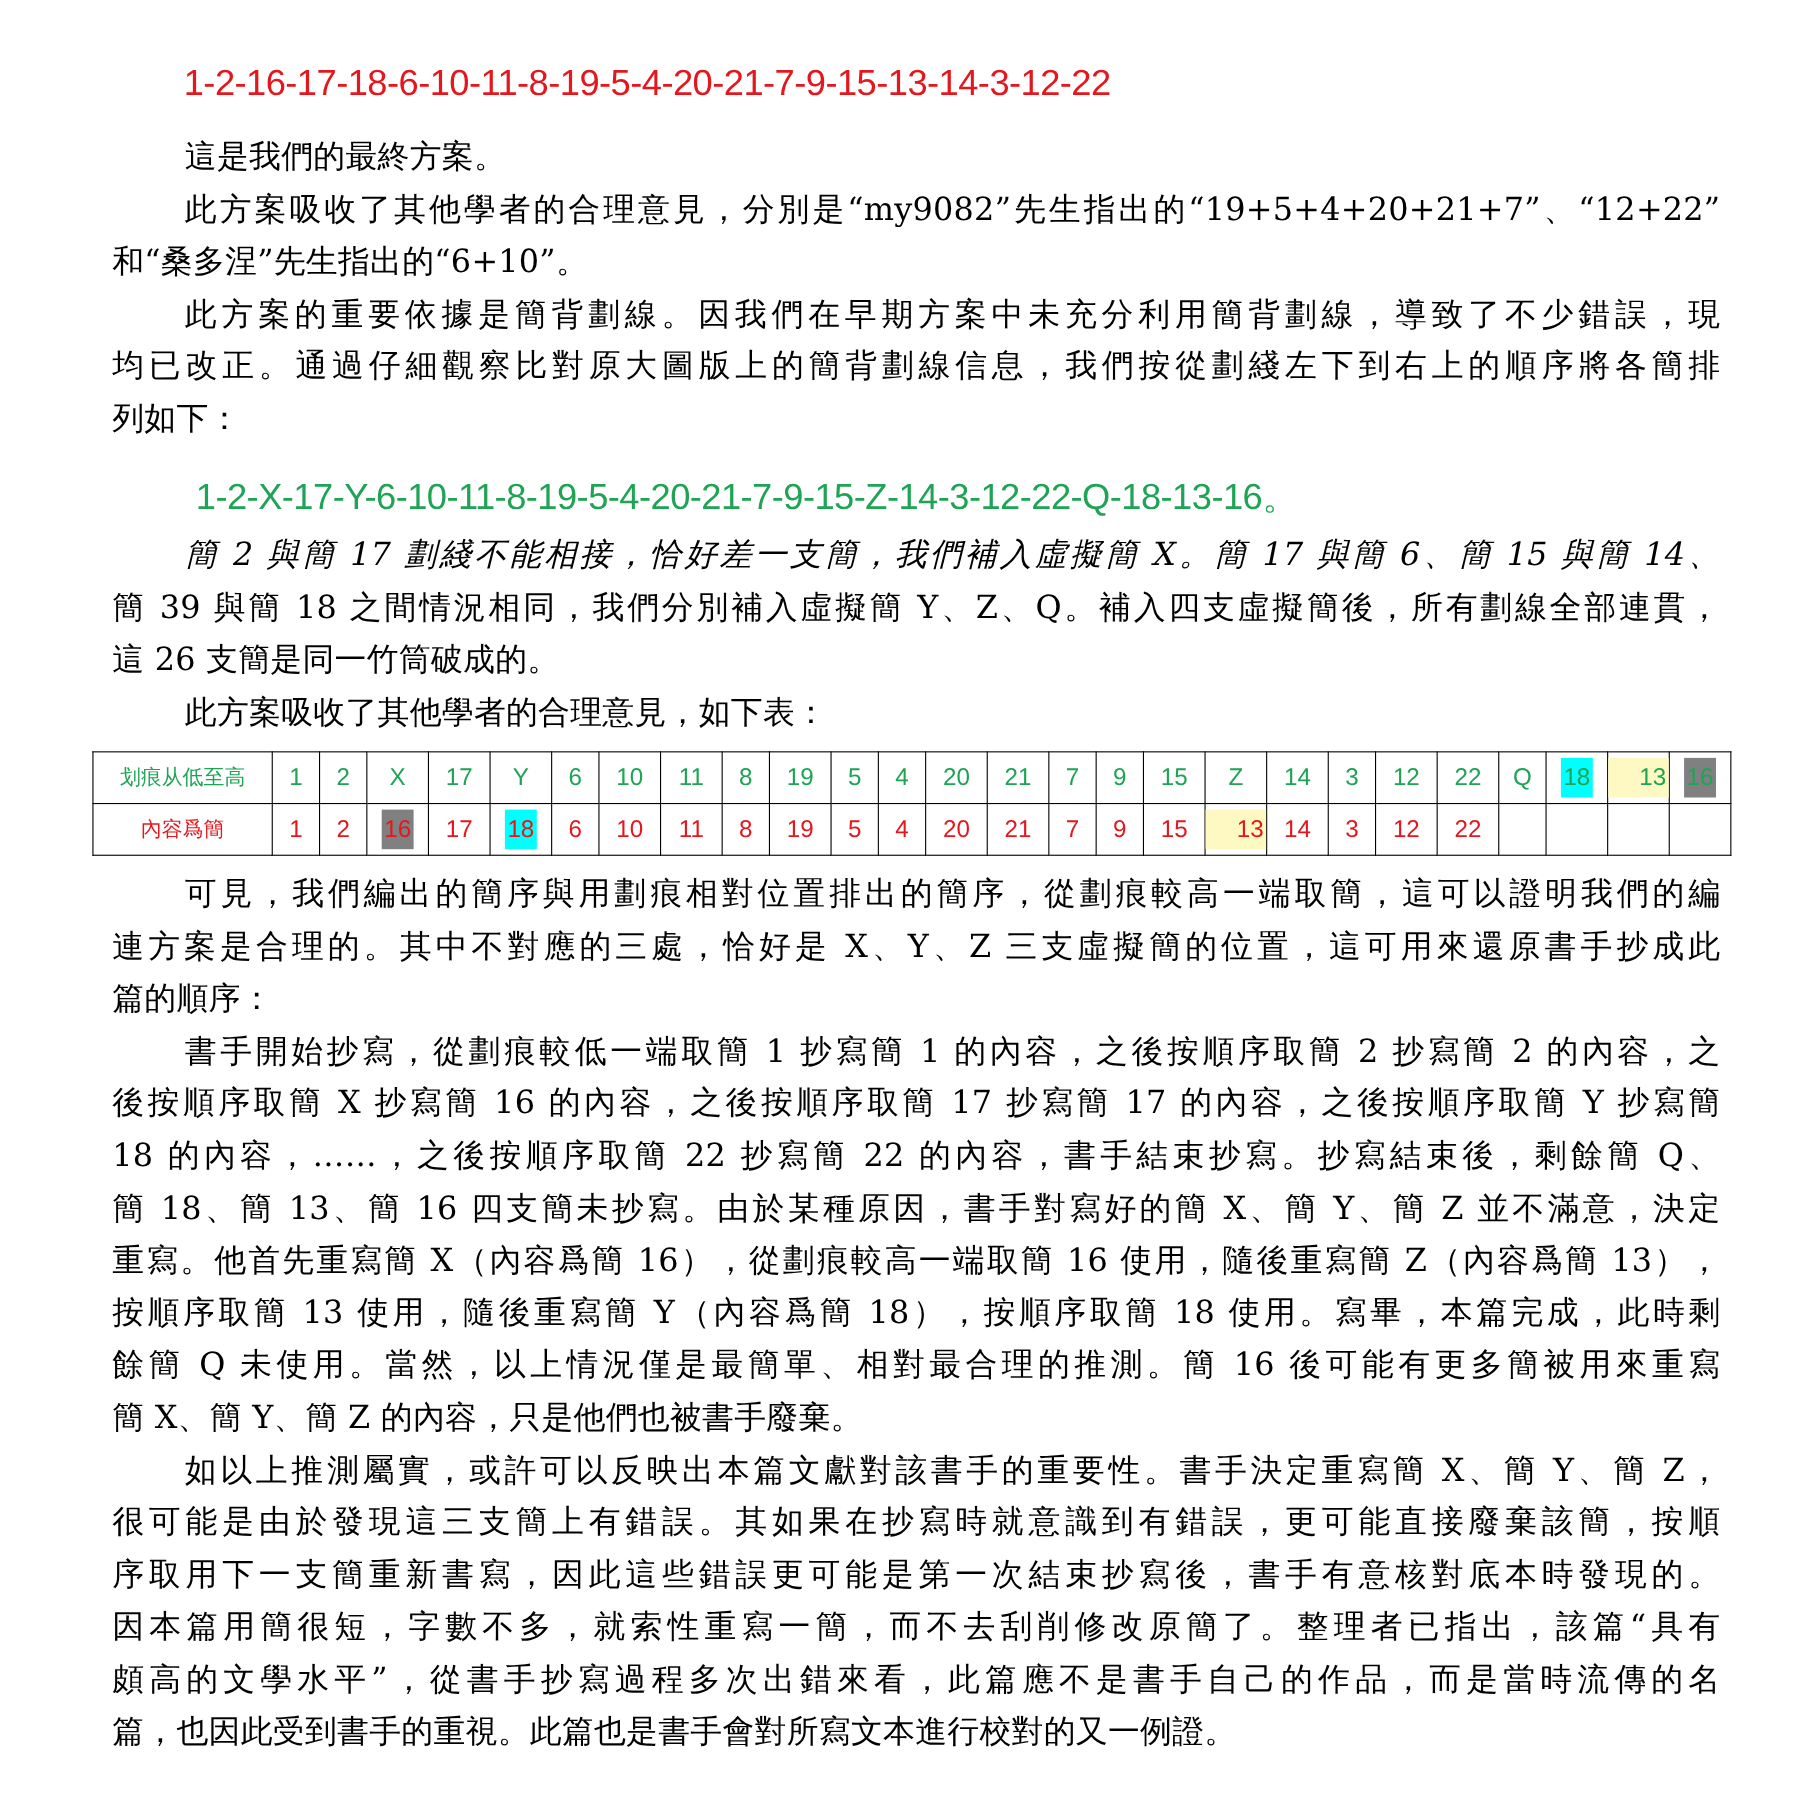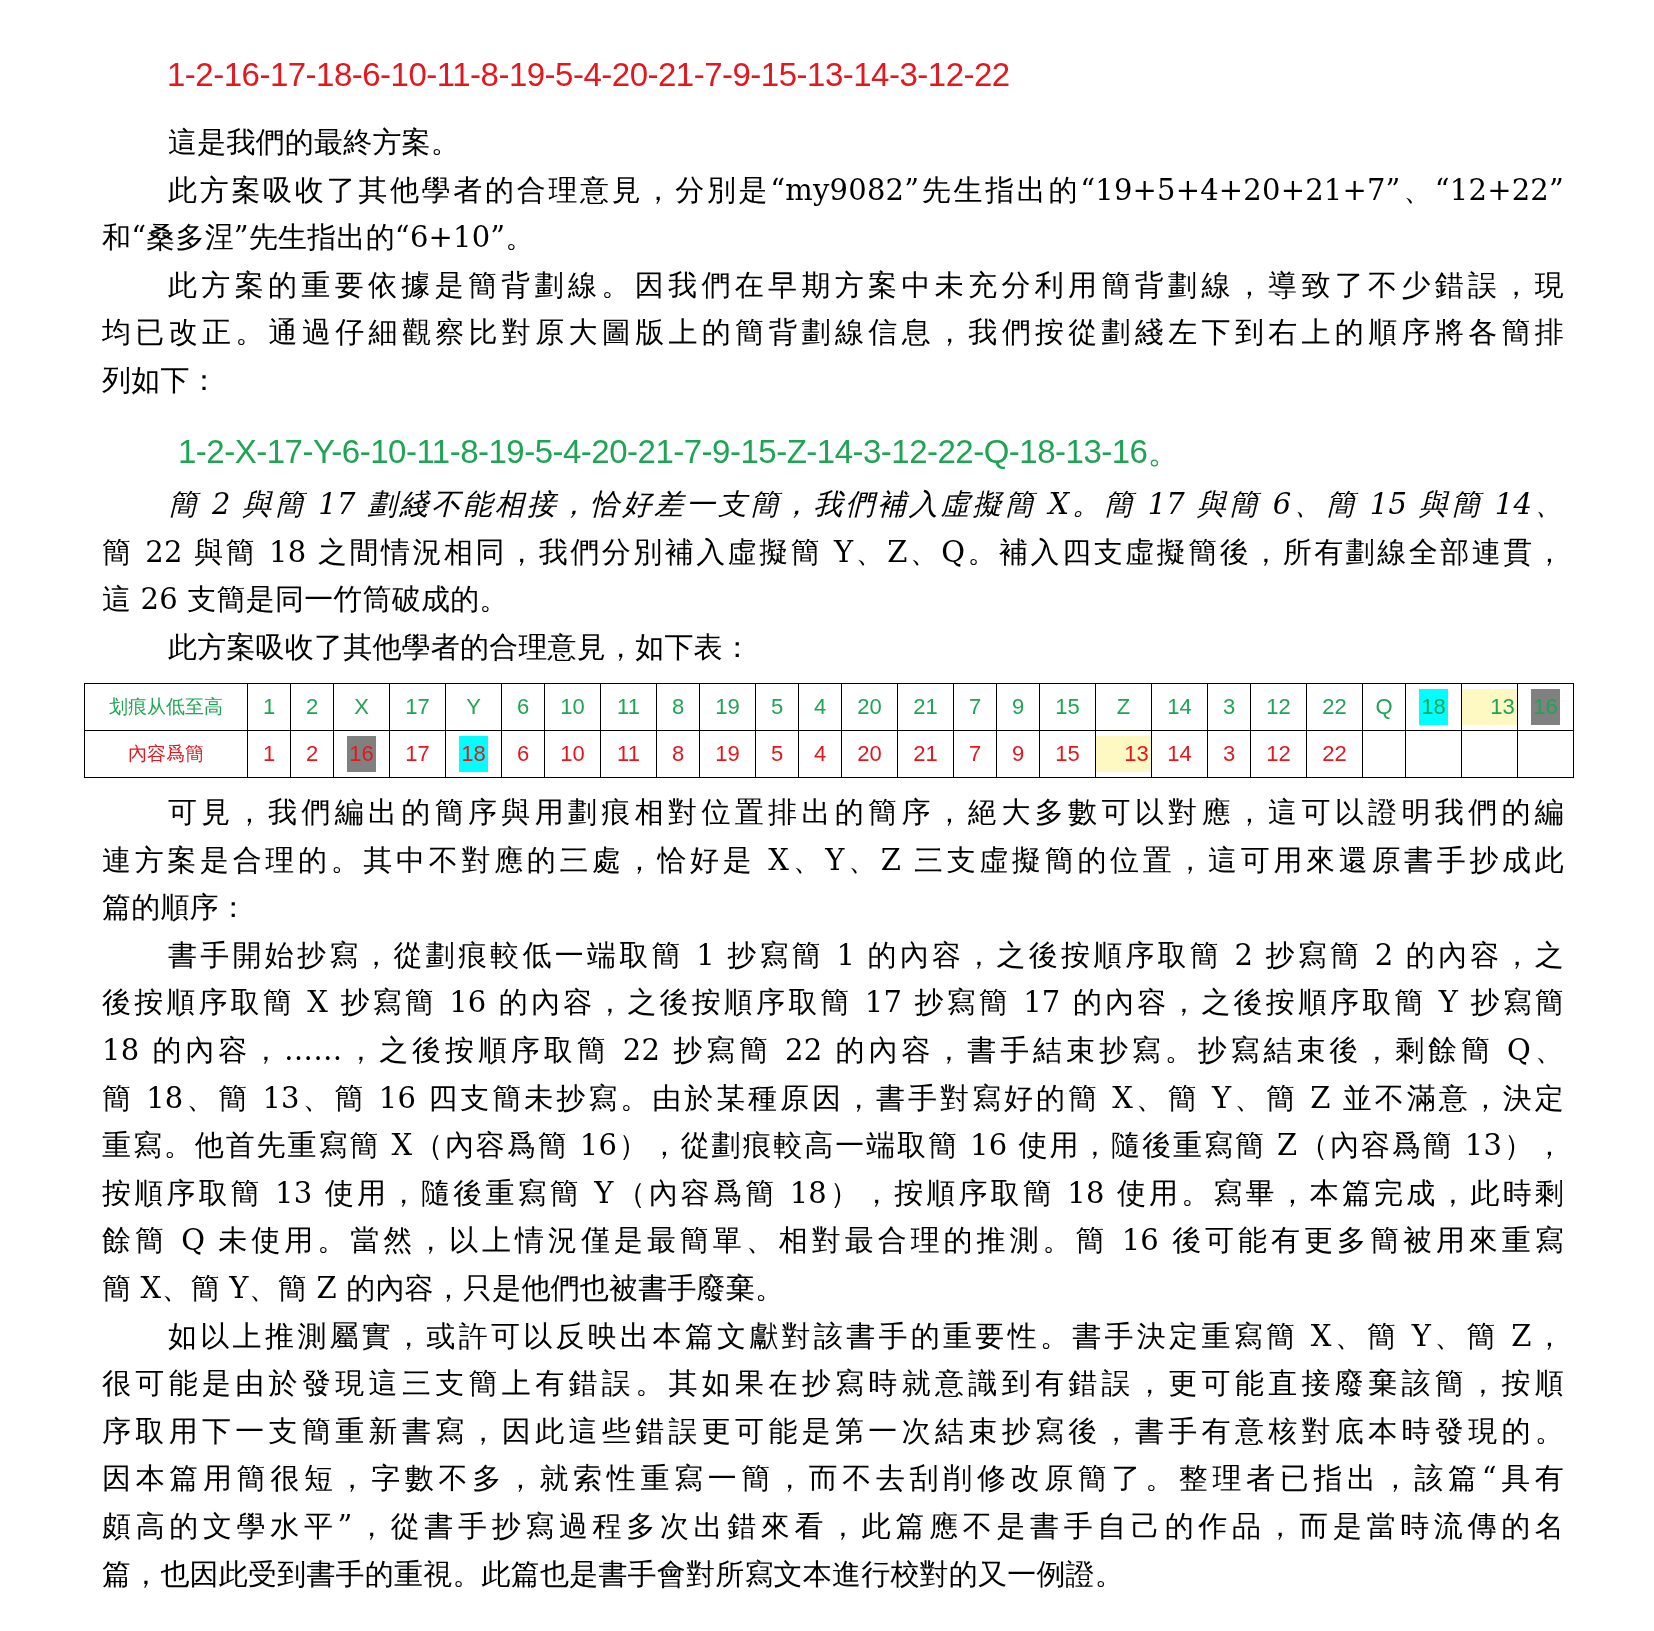--- a/index.html
+++ b/index.html
@@ -35,21 +35,21 @@
     <div class="line" style="top: 213.2px;">和“桑多涅”先生指出的“6+10”。</div>
     <div class="line indent justify" style="top: 260.8px;">此方案的重要依據是簡背劃線。因我們在早期方案中未充分利用簡背劃線，導致了不少錯誤，現</div>
     <div class="line justify" style="top: 308.4px;">均已改正。通過仔細觀察比對原大圖版上的簡背劃線信息，我們按從劃綫左下到右上的順序將各簡排</div>
     <div class="line" style="top: 356px;">列如下：</div>
   </div>
 
 <div class="seq green">1-2-X-17-Y-6-10-11-8-19-5-4-20-21-7-9-15-Z-14-3-12-22-Q-18-13-16。</div>
 
 <div id="block2">
     <div class="line indent justify" style="top: 480px; font-style: italic;">簡 2 與簡 17 劃綫不能相接，恰好差一支簡，我們補入虛擬簡 X。簡 17 與簡 6、簡 15 與簡 14、</div>
-    <div class="line justify" style="top: 527.6px;">簡 22 與簡 18 之間情況相同，我們分別補入虛擬簡 Y、Z、Q。補入四支虛擬簡後，所有劃線全部連貫，</div>
+    <div class="line justify" style="top: 527.6px;">簡 39 與簡 18 之間情況相同，我們分別補入虛擬簡 Y、Z、Q。補入四支虛擬簡後，所有劃線全部連貫，</div>
     <div class="line" style="top: 575.2px;">這 26 支簡是同一竹筒破成的。</div>
     <div class="line indent" style="top: 622.8px;">此方案吸收了其他學者的合理意見，如下表：</div>
   </div>
 
 <table class="cmp">
   <colgroup id="cols">
       <col style="width: 163px;">
       <col style="width: 43px;">
       <col style="width: 43px;">
       <col style="width: 56px;">
@@ -133,21 +133,21 @@
         <td><span>22</span></td>
         <td><span></span></td>
         <td><span></span></td>
         <td><span></span></td>
         <td><span></span></td>
       </tr>
 </tbody>
   </table>
 
 <div id="block3">
-    <div class="line indent justify" style="top: 788px;">可見，我們編出的簡序與用劃痕相對位置排出的簡序，絕大多數可以對應，這可以證明我們的編</div>
+    <div class="line indent justify" style="top: 788px;">可見，我們編出的簡序與用劃痕相對位置排出的簡序，從劃痕較高一端取簡，這可以證明我們的編</div>
     <div class="line justify" style="top: 835.6px;">連方案是合理的。其中不對應的三處，恰好是 X、Y、Z 三支虛擬簡的位置，這可用來還原書手抄成此</div>
     <div class="line" style="top: 883.2px;">篇的順序：</div>
     <div class="line indent justify" style="top: 930.8px;">書手開始抄寫，從劃痕較低一端取簡 1 抄寫簡 1 的內容，之後按順序取簡 2 抄寫簡 2 的內容，之</div>
     <div class="line justify" style="top: 978.4px;">後按順序取簡 X 抄寫簡 16 的內容，之後按順序取簡 17 抄寫簡 17 的內容，之後按順序取簡 Y 抄寫簡</div>
     <div class="line justify" style="top: 1026px;">18 的內容，……，之後按順序取簡 22 抄寫簡 22 的內容，書手結束抄寫。抄寫結束後，剩餘簡 Q、</div>
     <div class="line justify" style="top: 1073.6px;">簡 18、簡 13、簡 16 四支簡未抄寫。由於某種原因，書手對寫好的簡 X、簡 Y、簡 Z 並不滿意，決定</div>
     <div class="line justify" style="top: 1121.2px;">重寫。他首先重寫簡 X（內容爲簡 16），從劃痕較高一端取簡 16 使用，隨後重寫簡 Z（內容爲簡 13），</div>
     <div class="line justify" style="top: 1168.8px;">按順序取簡 13 使用，隨後重寫簡 Y（內容爲簡 18），按順序取簡 18 使用。寫畢，本篇完成，此時剩</div>
     <div class="line justify" style="top: 1216.4px;">餘簡 Q 未使用。當然，以上情況僅是最簡單、相對最合理的推測。簡 16 後可能有更多簡被用來重寫</div>
     <div class="line" style="top: 1264px;">簡 X、簡 Y、簡 Z 的內容，只是他們也被書手廢棄。</div>

